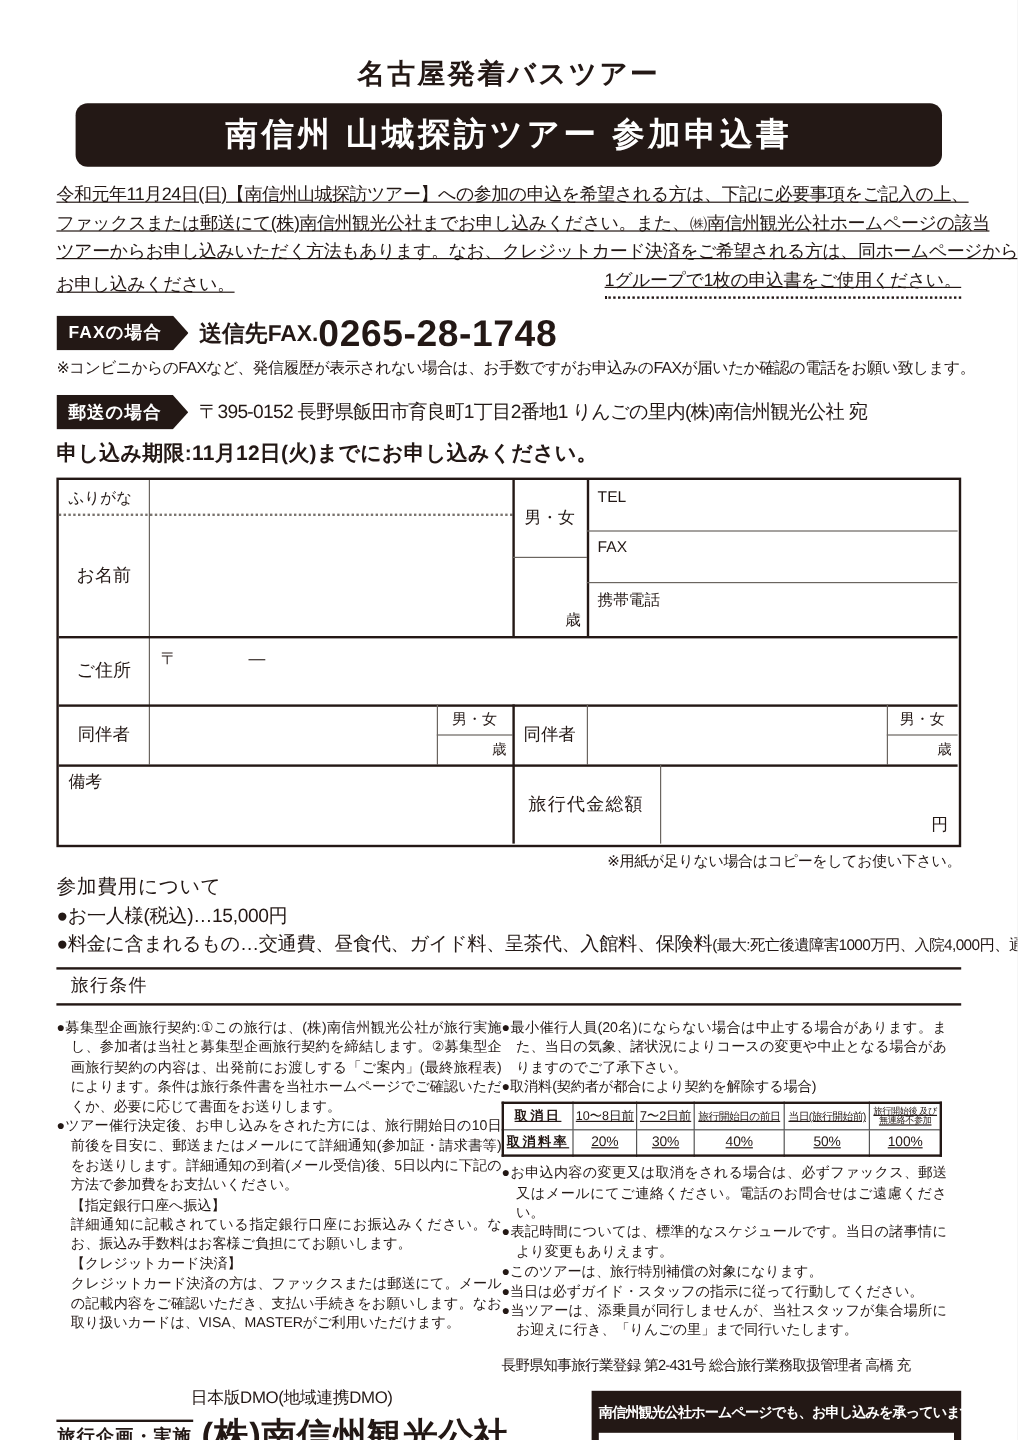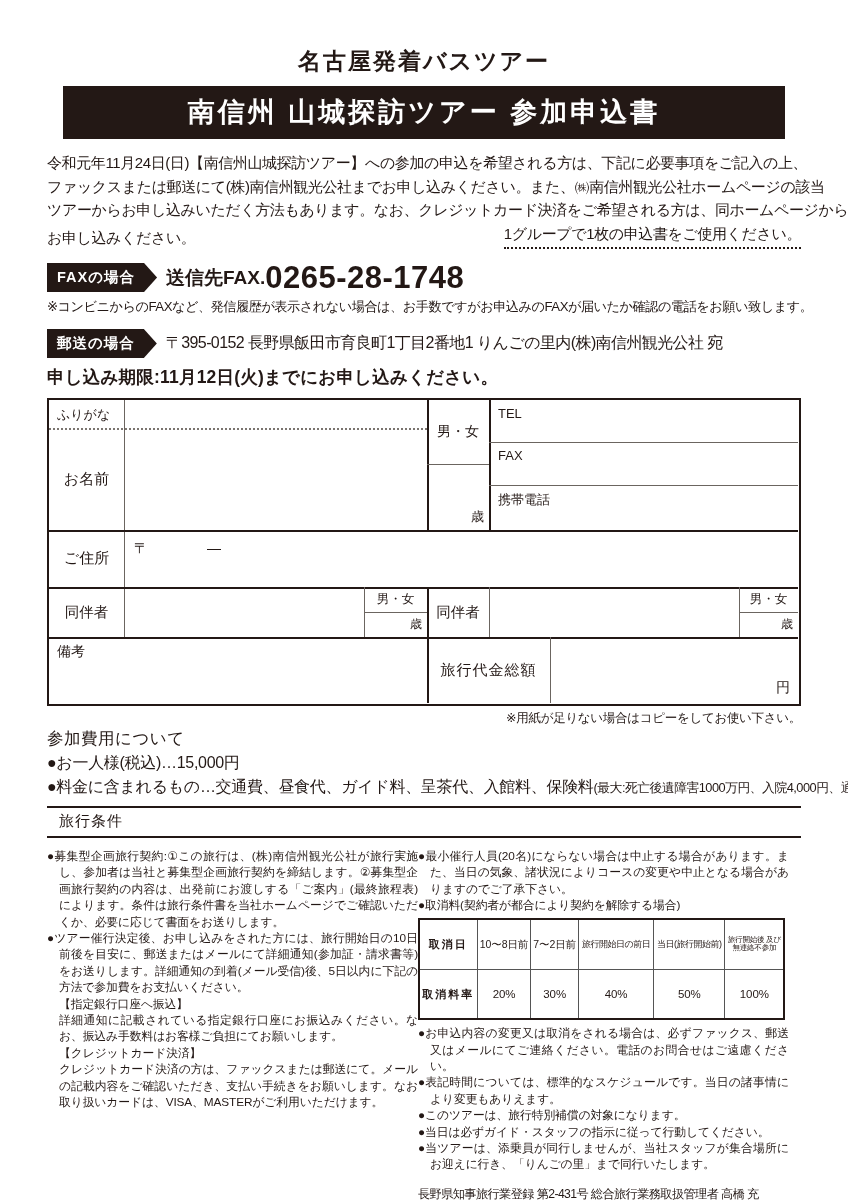--- a/index.html
+++ b/index.html
@@ -6,25 +6,25 @@
   body { margin: 0; background: #e8e8e8; font-family: "Liberation Sans", "DejaVu Sans", sans-serif; }
   .page {
     position: relative; width: 848px; height: 1200px; margin: 0 auto;
     background: #ffffff; color: #231815; overflow: hidden;
   }
 
   
   .top-title { margin-top: 46px; text-align: center; font-size: 23px; font-weight: bold; letter-spacing: 2px; }
   .banner {
     margin: 9px 63px 0; background: #231815; color: #fff; text-align: center;
-    font-size: 27px; font-weight: bold; letter-spacing: 3px; padding: 8px 0 9px;
-  }
-
-  
-  .intro { margin: 12px 47px 0; font-size: 15px; line-height: 23.5px; letter-spacing: -0.4px; }
+    font-size: 27px; font-weight: bold; letter-spacing: 3px; padding: 8px 0 9px; border-radius: 10px;
+  }
+
+  
+  .intro { margin: 12px 47px 0; font-size: 15px; line-height: 23.5px; letter-spacing: -0.4px; text-decoration: underline; }
   .intro .ln { white-space: nowrap; }
   .intro-last { display: flex; justify-content: space-between; align-items: flex-end; }
   .note-underline { border-bottom: 2px dotted #231815; padding-bottom: 2px; white-space: nowrap; }
 
   
   .taglabel {
     background: #231815; color: #fff; font-size: 14.5px; font-weight: bold;
     padding: 5px 22px 5px 10px; letter-spacing: 1px; flex: 0 0 auto;
     clip-path: polygon(0 0, calc(100% - 13px) 0, 100% 50%, calc(100% - 13px) 100%, 0 100%);
   }
@@ -61,21 +61,21 @@
   
   .conditions { margin: 8px 47px 0; }
   .rule { border-top: 2px solid #231815; }
   .cond-heading { font-size: 15px; padding: 4px 0 5px 12px; letter-spacing: 1px; }
   .cond-cols { display: flex; gap: 0; margin-top: 10px; }
   .cond-col { width: 371px; font-size: 11.8px; line-height: 16.4px; letter-spacing: -0.1px; }
   .b { padding-left: 12px; text-indent: -12px; text-align: justify; }
   .sub { padding-left: 12px; text-align: justify; }
 
   .cancel-table { width: 99%; border-collapse: collapse; margin: 4px 0 5px; border: 2px solid #231815; }
-  .cancel-table td { border: 1px solid #555; text-align: center; vertical-align: middle; padding: 16px 0; }
+  .cancel-table td { border: 1px solid #555; text-align: center; vertical-align: middle; padding: 2px 0; text-decoration: underline; }
   .ct-h { font-size: 10.5px; }
   .ct-h1 { font-size: 11px; letter-spacing: 2px; font-weight: bold; }
   .ct-tinyA { font-size: 9px; letter-spacing: -0.5px; }
   .ct-tinyB { font-size: 7.6px; line-height: 8.6px; white-space: pre-line; letter-spacing: -0.3px; }
   .ct-v { font-size: 11.5px; }
   .registration { margin-top: 13px; font-size: 12.2px; letter-spacing: -0.6px; white-space: nowrap; }
 
   
   .footer { margin: 10px 47px 0; display: flex; justify-content: space-between; }
   .f-left { width: 440px; }
@@ -225,20 +225,21 @@
         <div class="b">●このツアーは、旅行特別補償の対象になります。</div>
         <div class="b">●当日は必ずガイド・スタッフの指示に従って行動してください。</div>
         <div class="b">●当ツアーは、添乗員が同行しませんが、当社スタッフが集合場所にお迎えに行き、「りんごの里」まで同行いたします。</div>
         <div class="registration">長野県知事旅行業登録 第2-431号 総合旅行業務取扱管理者 高橋 充</div>
       </div>
     </div>
   </div>
 
   <div class="footer">
     <div class="f-left">
+      <div class="dmo">日本版DMO(地域連携DMO)</div>
       <div class="company-row">
         <span class="planner">旅行企画・実施</span>
         <span class="company">(株)南信州観光公社</span>
       </div>
 
     </div>
 
     <div class="f-right">
       <div class="webbox">
         <div class="web-note">南信州観光公社ホームページでも、お申し込みを承っています。</div>

